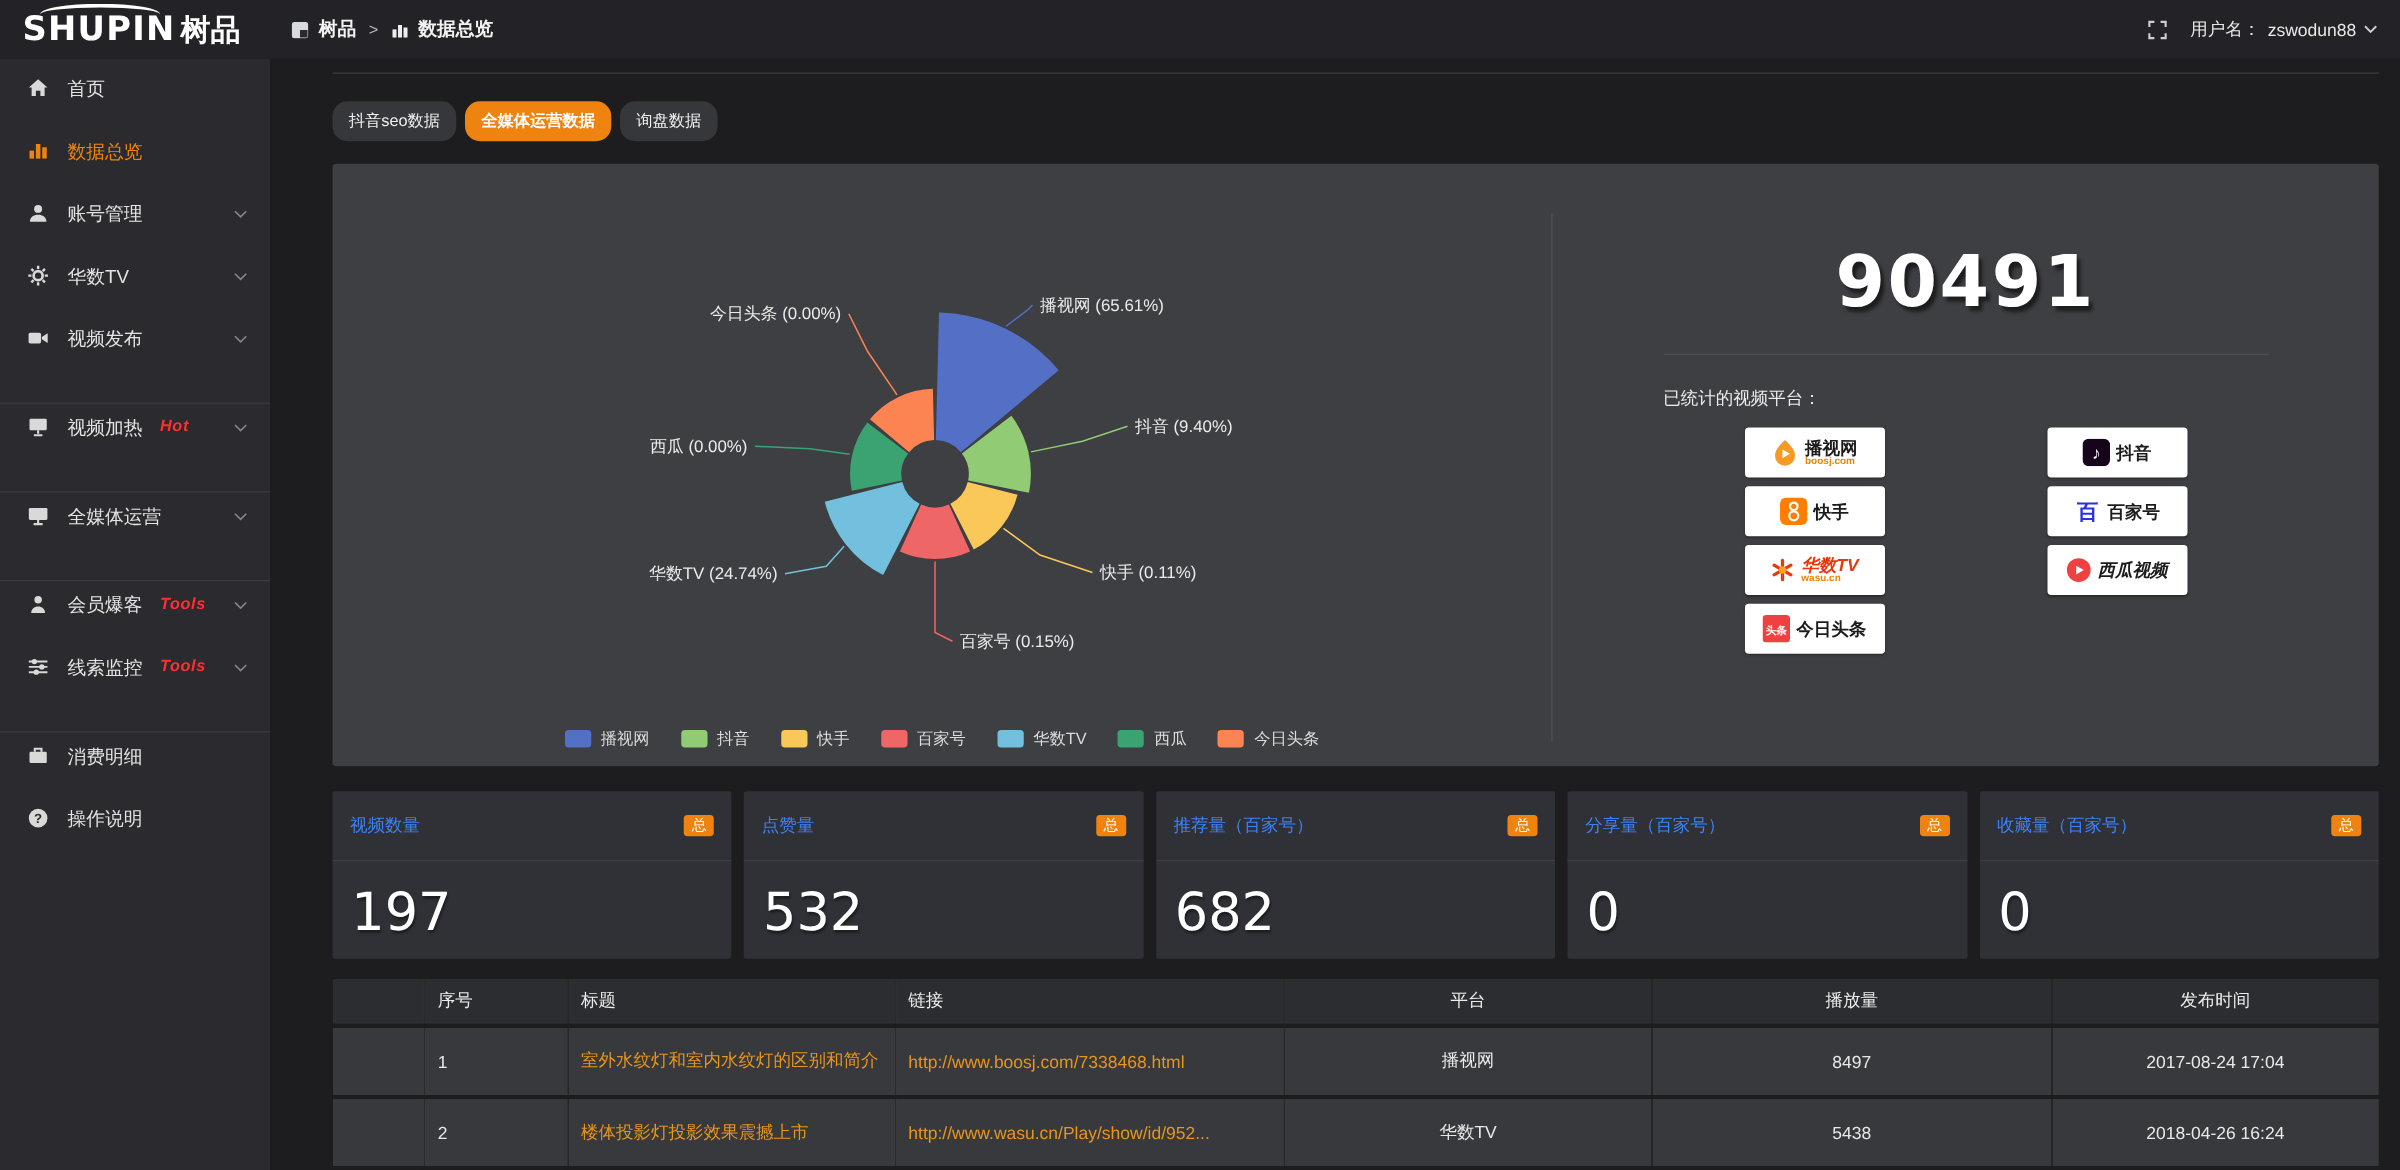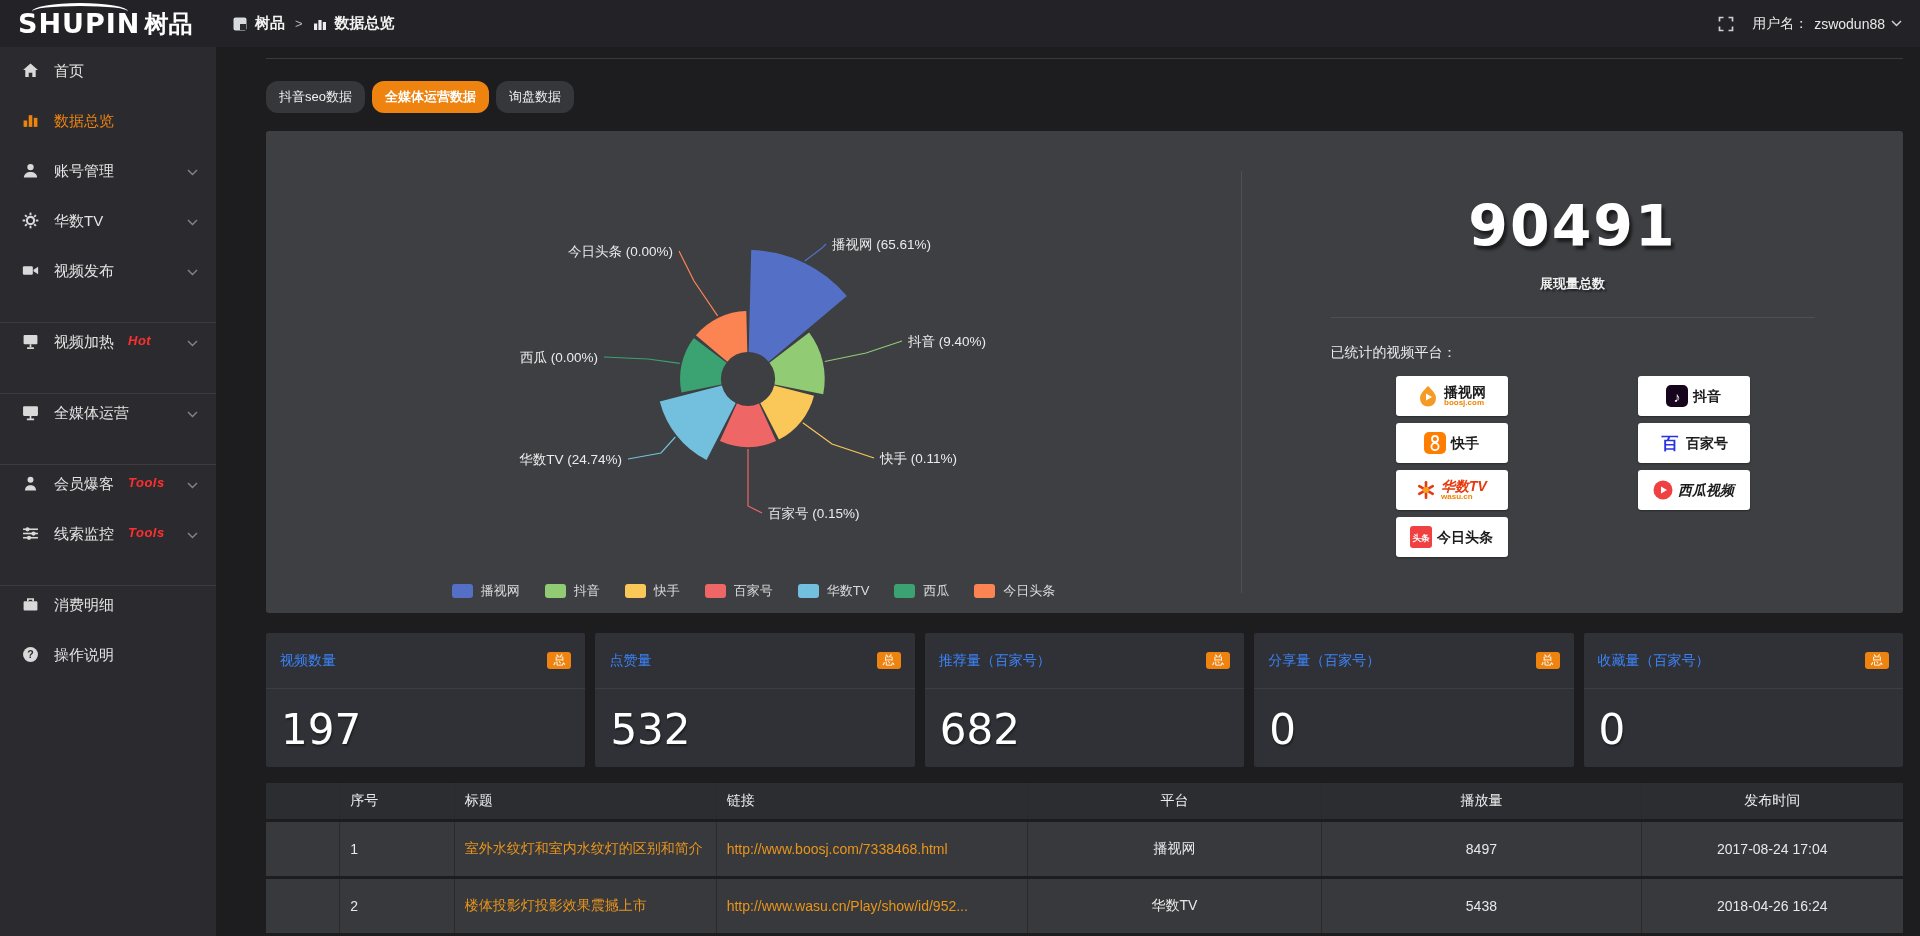--- a/index.html
+++ b/index.html
@@ -329,21 +329,20 @@
           </span>
           <span class="legend-item">
             <span class="sw" style="background:#fc8452"></span>
             <span>今日头条</span>
           </span>
         </div>
     </div>
     <div class="vdiv"></div>
     <div class="summary">
       <div class="big-number">90491</div>
-      <div class="big-label">展现量总数</div>
       <div class="sum-rule"></div>
       <div class="plat-title">已统计的视频平台：</div>
       <div class="chips" id="chips">
           <div class="chip boosj">
             <span style="display:inline-flex">
               <svg width="22" height="22" viewBox="0 0 22 22">
                 <path d="M11 1C6 6 3 9 3 13.5a8 8 0 0 0 16 0C19 9 16 6 11 1z" fill="#f59a23"></path>
                 <path d="M9 8.5l6 3.5-6 3.5z" fill="#fff"></path>
               </svg>
             </span>

